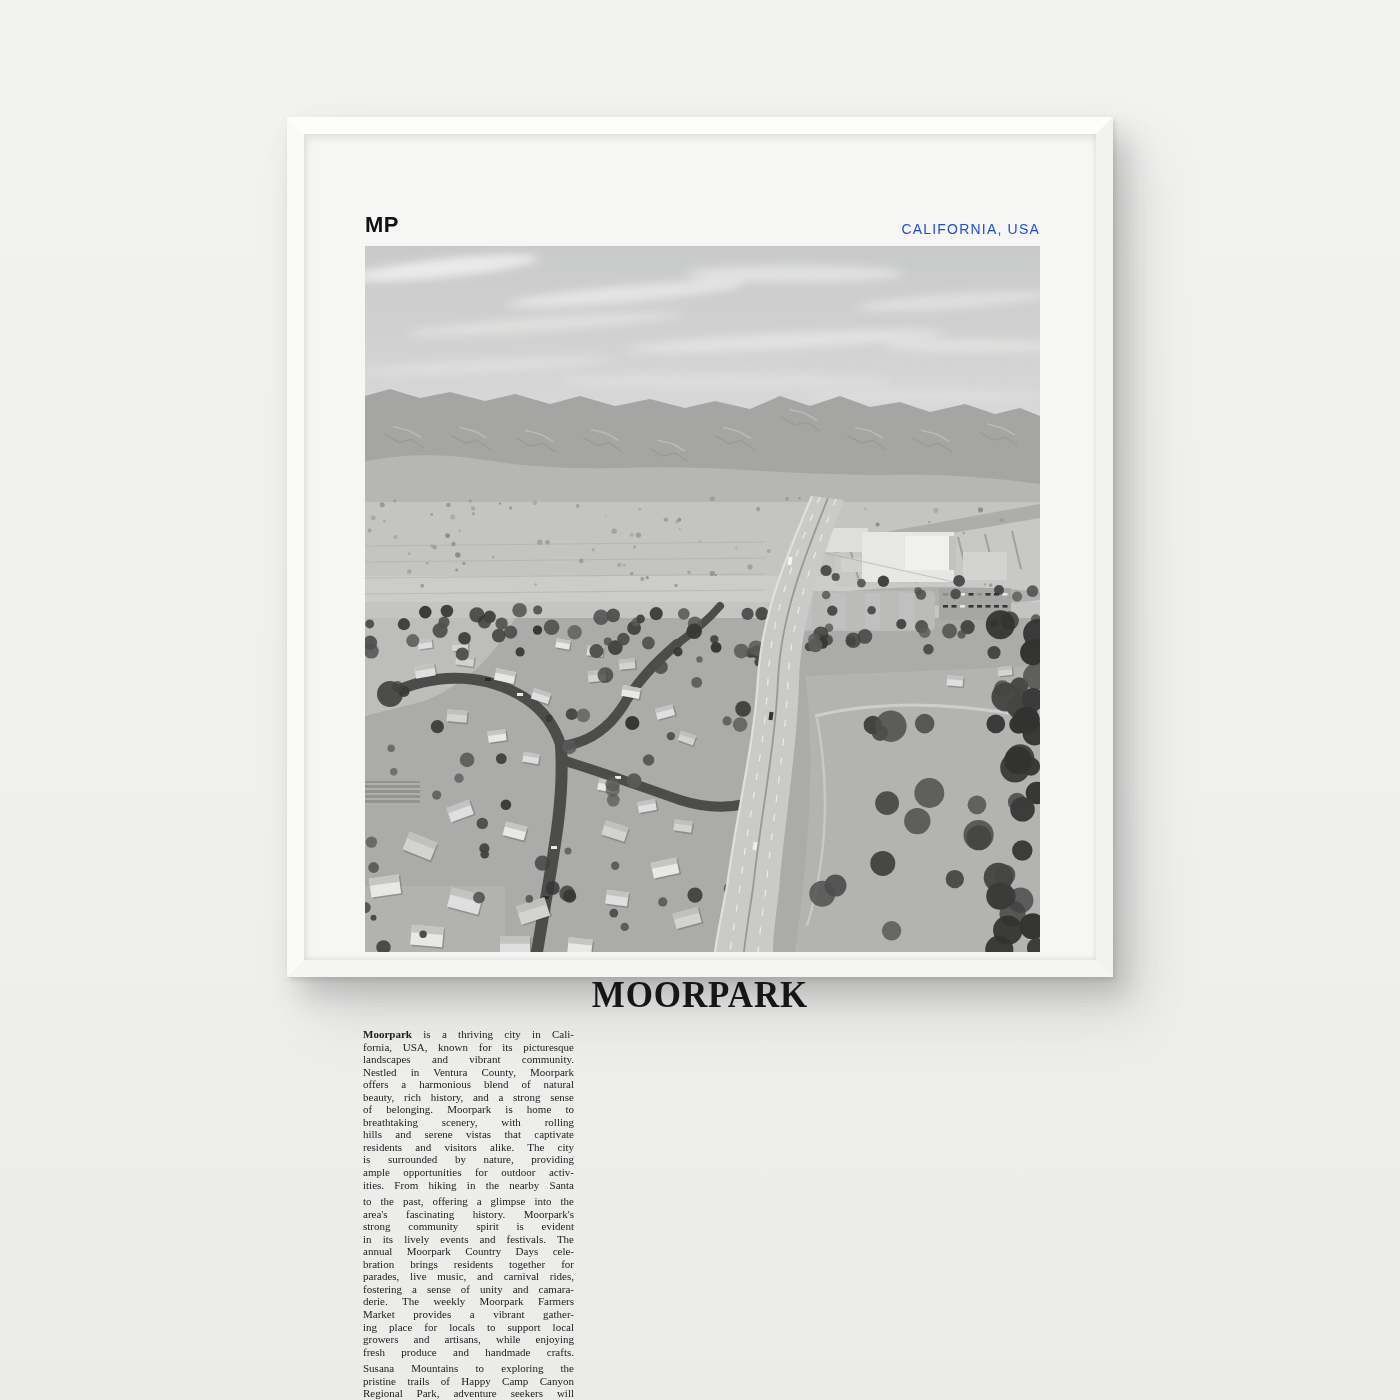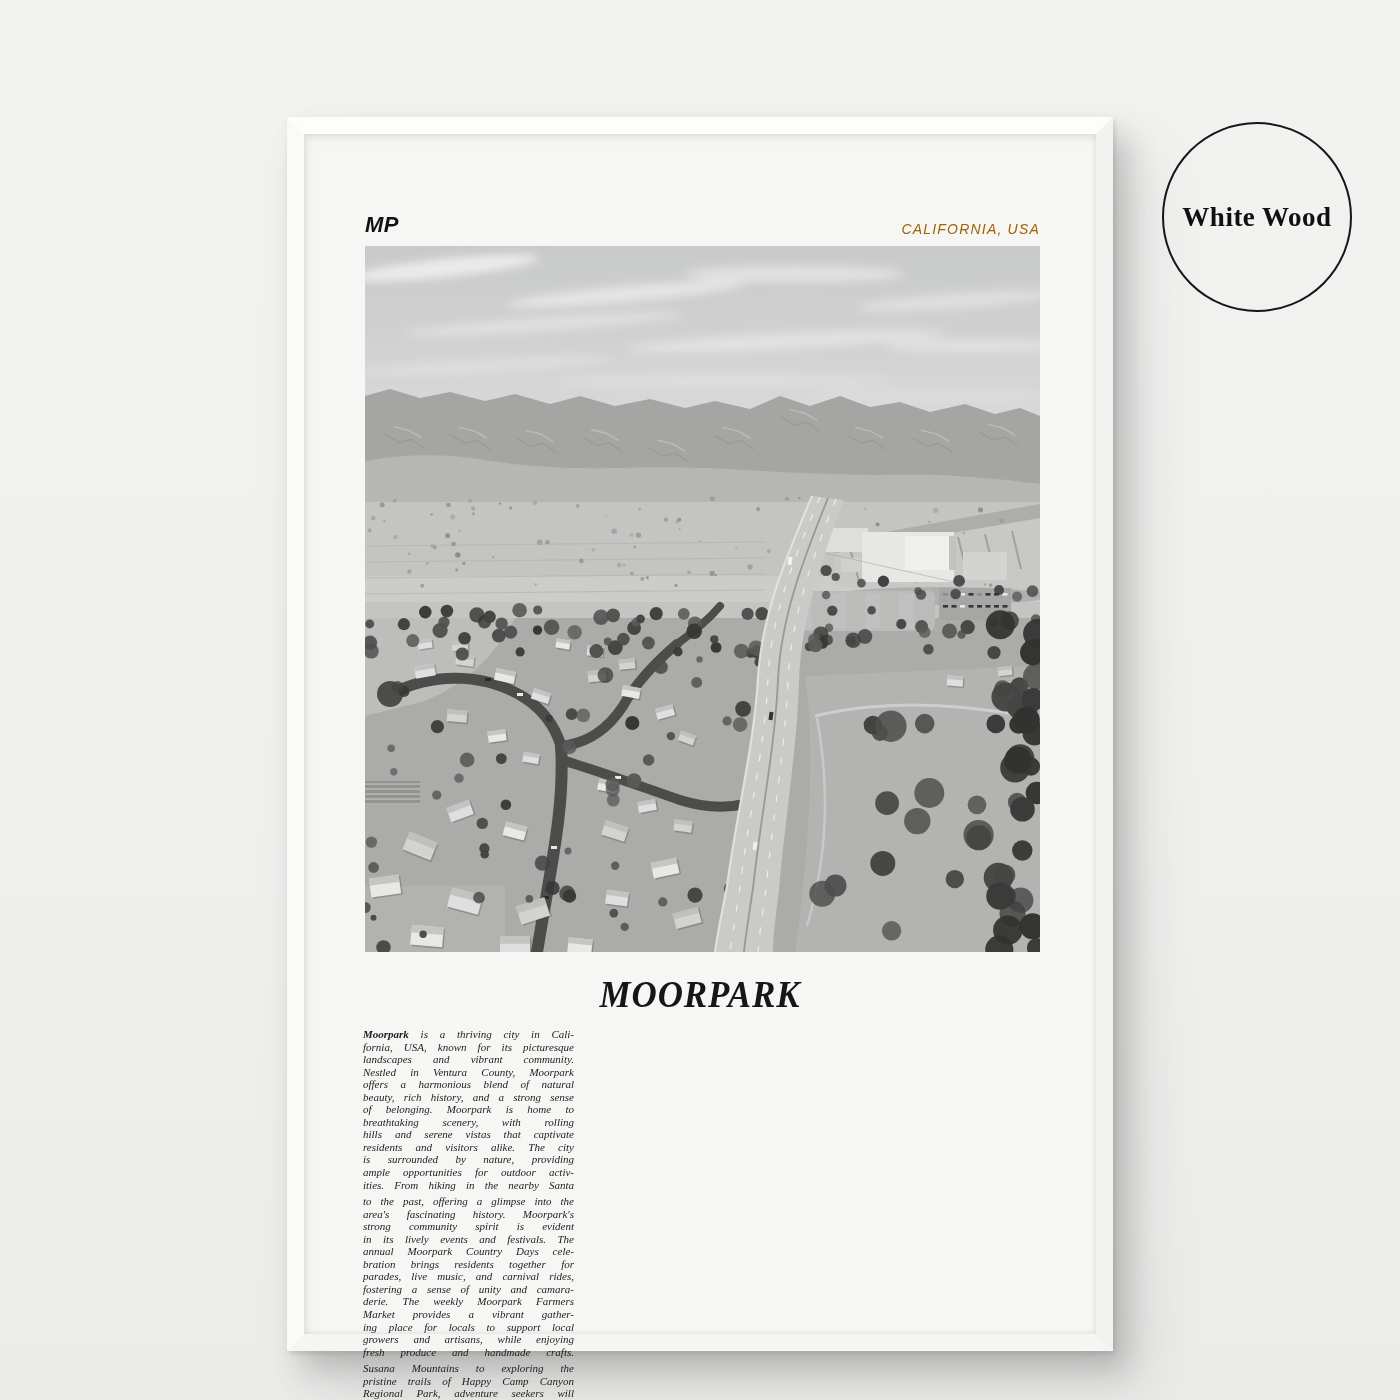--- a/index.html
+++ b/index.html
@@ -8,44 +8,43 @@
     background:#f0f0ef;
     font-family:"Liberation Sans",sans-serif;
     -webkit-font-smoothing:antialiased;
   }
   .scene{
     position:relative;width:1400px;height:1400px;overflow:hidden;
     background:linear-gradient(180deg,#f2f2f1 0%,#f0f0ef 55%,#ebebea 100%);
   }
   
   .frame{
-    position:absolute;left:287px;top:117px;width:826px;height:1234px;
+    position:absolute;left:287px;top:117px;width:826px;height:860px;
     background:#fbfbfa;
     box-shadow:
       14px 18px 26px rgba(95,95,92,.28),
       30px 38px 55px rgba(120,120,117,.18),
       2px 3px 5px rgba(0,0,0,.12);
-    font-style: italic;
   }
   .frame-lip{
     position:absolute;inset:0;box-sizing:border-box;
     border-style:solid;border-width:17px;
     border-color:#fdfdfc #f2f2f1 #f5f5f4 #fafaf9;
   }
   .paper{
     position:absolute;inset:17px;background:#f6f6f5;
     box-shadow:inset 2px 3px 8px rgba(0,0,0,.10), inset -1px -2px 5px rgba(0,0,0,.05);
   }
   .monogram{
     position:absolute;left:61px;top:80px;
     font-size:22px;font-weight:800;letter-spacing:.5px;color:#121212;line-height:22px;
   }
   .location{
     position:absolute;right:56px;top:88px;
-    font-size:14px;color:#a16207;letter-spacing:1.2px;line-height:14px;
+    font-size:14px;color:#1d4ed8;letter-spacing:1.2px;line-height:14px;
   }
   .photo{
     position:absolute;left:61px;top:112px;width:675px;height:706px;
     overflow:hidden;background:#cfcfce;
   }
   .photo svg{display:block}
   .poster-title{
     position:absolute;left:0;right:0;top:838px;text-align:center;
     font-family:"Liberation Serif",serif;font-weight:700;font-size:38px;
     letter-spacing:1px;color:#161616;line-height:44px;
@@ -710,17 +709,14 @@
 Street Arts Center, housed in a historic
 building, presents captivating theatri-
 cal performances, showcasing the city's
 commitment to the arts. The Moorpark
 Historical Museum serves as a gateway</div>
       </div>
 
     </div>
   </div>
 
-  <div class="badge">
-    <span class="badge-label">White Wood</span>
-  </div>
 
 </div>
 
 </body></html>

